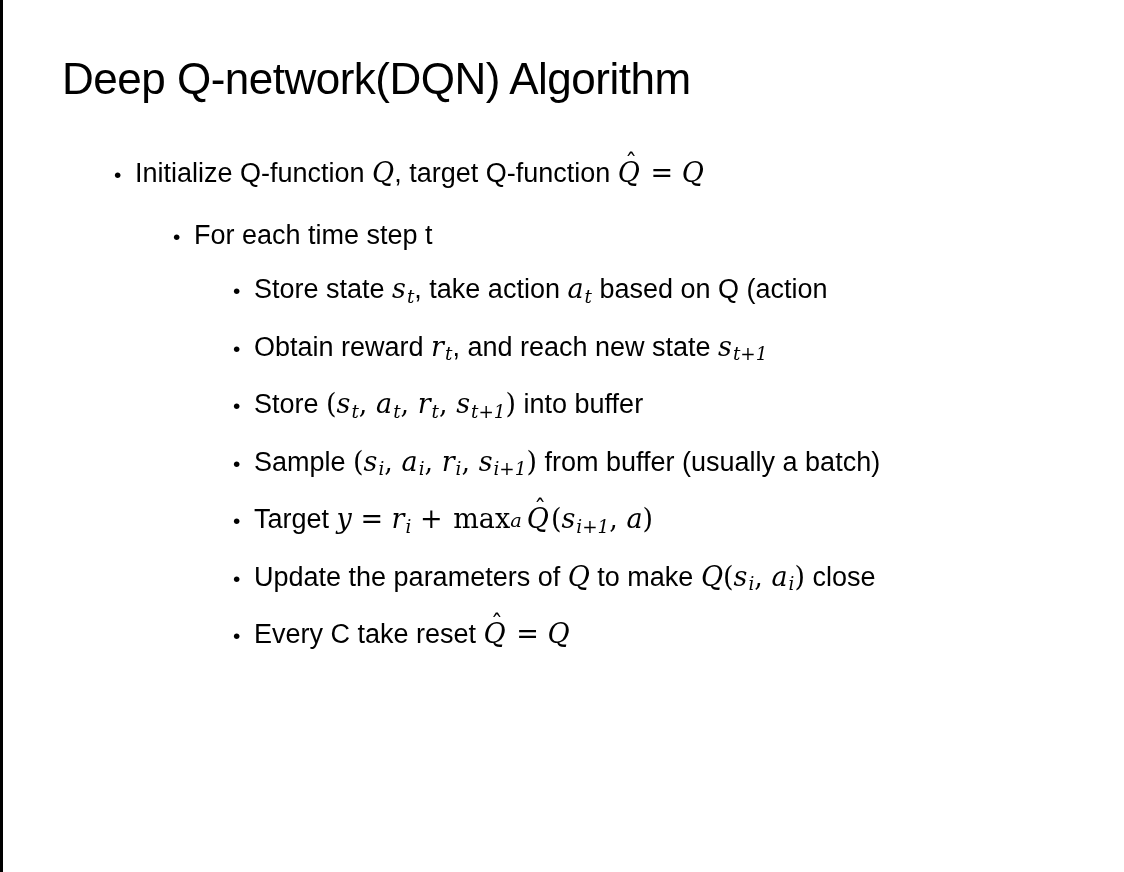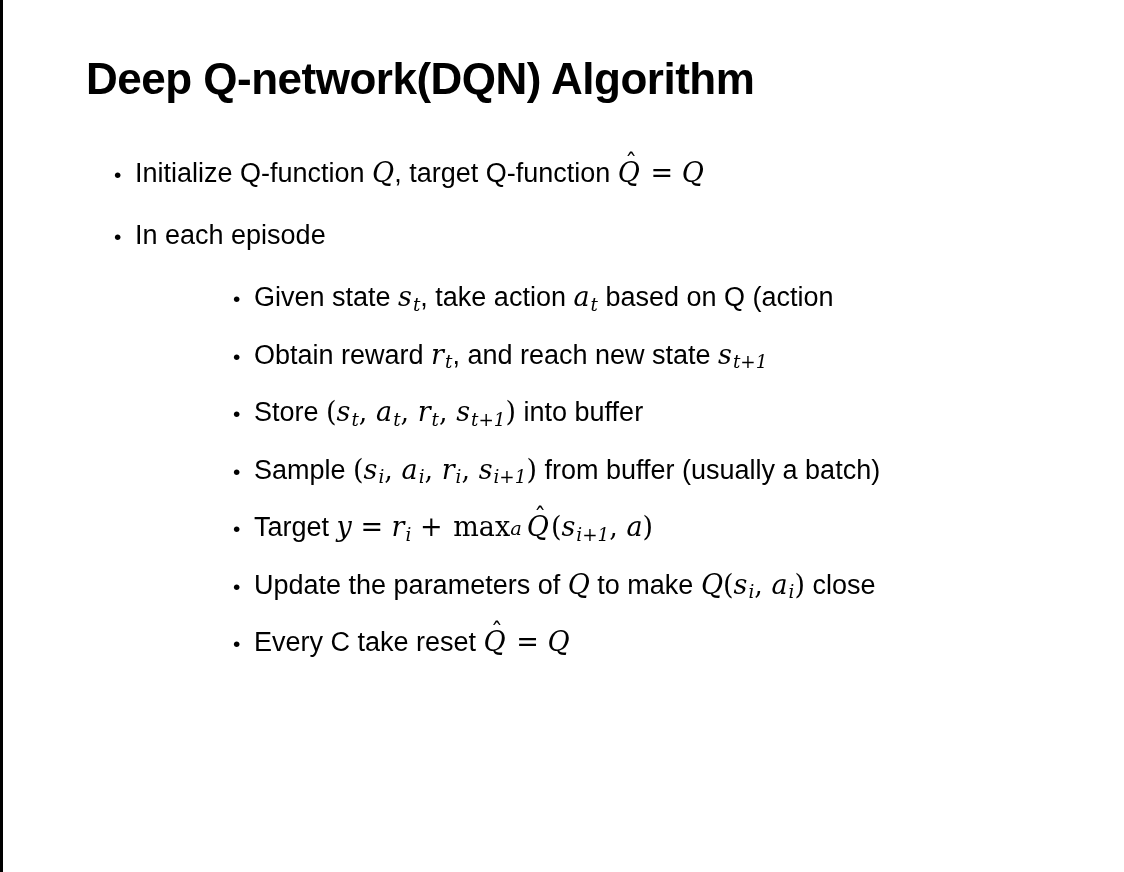--- a/index.html
+++ b/index.html
@@ -11,24 +11,24 @@
     position: relative;
     overflow: hidden;
   }
   .left-border {
     position: absolute; left: 0; top: 0;
     width: 3px; height: 100%;
     background: #000000;
   }
   h1.slide-title {
     margin: 0;
-    padding: 50px 20px 0 86px;
+    padding: 50px 20px 0 62px;
     font-size: 44px;
     line-height: 58px;
-    font-weight: 700;
+    font-weight: 400;
     letter-spacing: -0.5px;
     margin-bottom: 40px;
   }
   .content { font-size: 27px; padding-left: 36px; }
   .item { }
   .item.lvl1 { margin-left: 78px;  margin-bottom: 10px; }
   .item.lvl2 { margin-left: 137px; margin-bottom: 2px; }
   .item.lvl3 { margin-left: 197px; margin-bottom: 0; }
   .line { line-height: 50px; white-space: nowrap; }
   .line.cont { padding-left: 21px; }
@@ -83,25 +83,25 @@
 <body>
 
 <div class="left-border"></div>
 
 <h1 class="slide-title">Deep Q-network(DQN) Algorithm</h1>
 
 <div class="content">
     <div class="item lvl1">
       <div class="line"><span class="bullet">•</span><span class="seg-p">Initialize Q-function </span><span class="seg-v">Q</span><span class="seg-p">, target Q-function </span><span class="hatwrap"><span class="hat-accent">ˆ</span><span class="seg-v">Q</span></span><span class="seg-m"> = </span><span class="seg-v">Q</span></div>
     </div>
-    <div class="item lvl1">
-      <div class="line"><span class="bullet">•</span><span class="seg-p">In each episode</span></div>
+    <div class="item lvl2">
+      <div class="line"><span class="bullet">•</span><span class="seg-p">For each time step t</span></div>
     </div>
     <div class="item lvl3">
-      <div class="line"><span class="bullet">•</span><span class="seg-p">Given state </span><span class="seg-v">s<span class="sub">t</span></span><span class="seg-p">, take action </span><span class="seg-v">a<span class="sub">t</span></span><span class="seg-p"> based on Q (action</span></div>
+      <div class="line"><span class="bullet">•</span><span class="seg-p">Store state </span><span class="seg-v">s<span class="sub">t</span></span><span class="seg-p">, take action </span><span class="seg-v">a<span class="sub">t</span></span><span class="seg-p"> based on Q (action</span></div>
     </div>
     <div class="item lvl3">
       <div class="line"><span class="bullet">•</span><span class="seg-p">Obtain reward </span><span class="seg-v">r<span class="sub">t</span></span><span class="seg-p">, and reach new state </span><span class="seg-v">s<span class="sub">t+1</span></span></div>
     </div>
     <div class="item lvl3">
       <div class="line"><span class="bullet">•</span><span class="seg-p">Store </span><span class="seg-m">(</span><span class="seg-v">s<span class="sub">t</span></span><span class="seg-m">, </span><span class="seg-v">a<span class="sub">t</span></span><span class="seg-m">, </span><span class="seg-v">r<span class="sub">t</span></span><span class="seg-m">, </span><span class="seg-v">s<span class="sub">t+1</span></span><span class="seg-m">)</span><span class="seg-p"> into buffer</span></div>
     </div>
     <div class="item lvl3">
       <div class="line"><span class="bullet">•</span><span class="seg-p">Sample </span><span class="seg-m">(</span><span class="seg-v">s<span class="sub">i</span></span><span class="seg-m">, </span><span class="seg-v">a<span class="sub">i</span></span><span class="seg-m">, </span><span class="seg-v">r<span class="sub">i</span></span><span class="seg-m">, </span><span class="seg-v">s<span class="sub">i+1</span></span><span class="seg-m">)</span><span class="seg-p"> from buffer (usually a batch)</span></div>
     </div>

